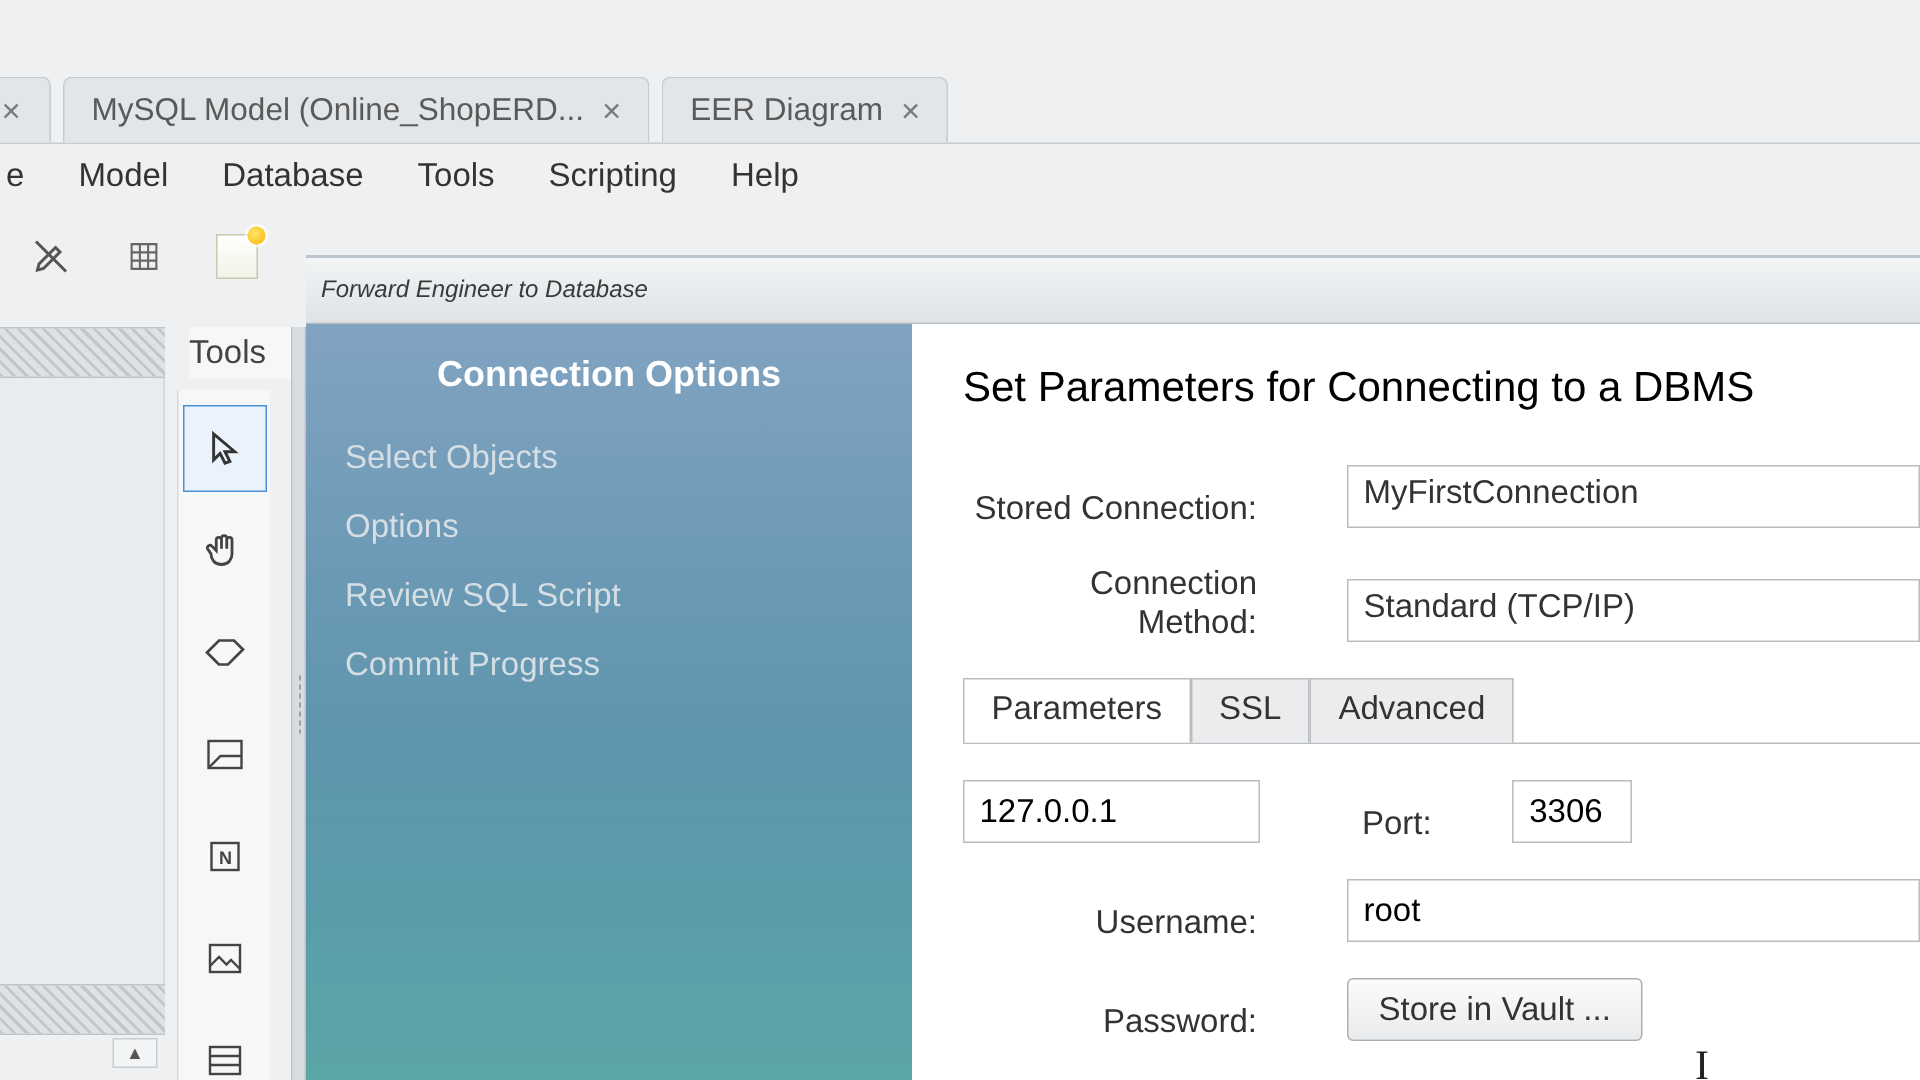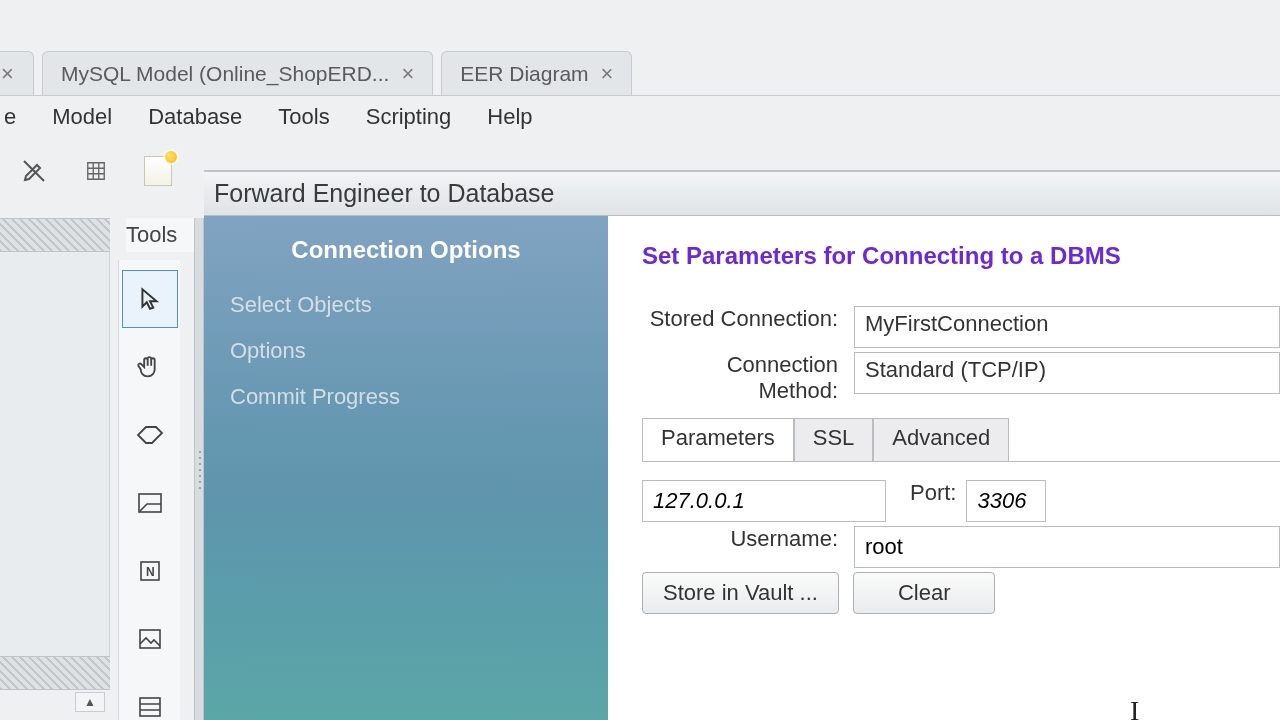--- a/index.html
+++ b/index.html
@@ -133,23 +133,24 @@
   
   .dialog {
     position: absolute; left: 204px; right: 0; top: 170px; bottom: 0;
     border-top: 2px solid #bcc4cc;
     background: #fff;
   }
   .dialog-title {
     height: 44px;
     padding-left: 10px;
     display:flex;align-items:center;
-    font-size: 25px; color:#3a3a3a;
+    font-size: 16px; color:#3a3a3a;
     background: linear-gradient(#f2f4f5,#dfe3e6);
     border-bottom: 1px solid #b6bcc0;
+    font-style: italic;
   }
   .dialog-body {
     display:flex; height: calc(100% - 44px);
   }
   .wizard {
     width: 404px;
     background: linear-gradient(#81a3c2 0%, #6a99b4 35%, #5f95ad 55%, #5a9eaa 80%, #5ba6a6 100%);
     color: #e9eff4;
     padding: 18px 26px;
   }
@@ -166,46 +167,47 @@
     margin-bottom: 28px;
     text-align: center;
   }
   .content {
     flex:1;
     padding: 26px 0 0 34px;
     background:#fff;
   }
   .content h2 {
     margin: 0 0 36px 0;
-    font-size: 24px;
-    font-weight: 700;
-    color: #6d28d9;
+    font-size: 28px;
+    font-weight: 400;
+    color: #000000;
   }
   .form-row {
-    display:flex; align-items:flex-start;
-    margin: 4px 0;
-    font-size: 22px;
+    display:flex; align-items:flex-end;
+    margin: 24px 0;
+    font-size: 22px;
+    gap: 44px;
   }
   .form-row label {
     width: 212px; text-align: right;
     padding-right: 16px;
     color:#333;
   }
   .form-row .field, .form-row input[type=text], .form-row .select-face {
     height: 42px;
     border: 1px solid #b8bdc0;
     background:#fff;
     font-size: 22px;
     padding: 4px 10px;
   }
   .form-row .select-face { flex:1; min-width:0; }
   .form-row input[type=text]{outline:none;}
-  .row-host input.host{width:244px;font-style:italic;}
+  .row-host input.host{width:198px;}
   .row-host .portlbl{margin-left:24px;margin-right:10px;font-size:22px;}
-  .row-host input.port{width:80px;font-style:italic;}
+  .row-host input.port{width:80px;}
   .row-user input{flex:1;min-width:0;}
   .row-pass .btn{
     height:42px;padding:0 20px;font-size:22px;
     background:linear-gradient(#fbfbfb,#e9ebed);
     border:1px solid #a9afb3;border-radius:4px;color:#333;
     margin-right:14px;cursor:pointer;
   }
 
   
   .subtabs {
@@ -324,20 +326,21 @@
 
 <div class="divider"></div>
 
 <div class="dialog">
   <div class="dialog-title">Forward Engineer to Database</div>
   <div class="dialog-body">
     <div class="wizard">
       <div class="step current">Connection Options</div>
       <div class="step">Select Objects</div>
       <div class="step">Options</div>
+      <div class="step">Review SQL Script</div>
       <div class="step">Commit Progress</div>
     </div>
     <div class="content">
       <h2>Set Parameters for Connecting to a DBMS</h2>
 
       <div class="form-row">
         <label>Stored Connection:</label>
         <div class="select-face"><span>MyFirstConnection</span></div>
       </div>
 
@@ -357,20 +360,20 @@
         <span class="portlbl">Port:</span>
         <input type="text" class="port" value="3306" style="">
       </div>
 
       <div class="form-row row-user">
         <label>Username:</label>
         <input type="text" value="root" style="">
       </div>
 
       <div class="form-row row-pass">
+        <label>Password:</label>
         <button class="btn">Store in Vault ...</button>
-        <button class="btn" style="padding:0 44px;">Clear</button>
       </div>
     </div>
   </div>
 </div>
 
 <div class="cursor-caret">I</div>
 
 </body></html>

